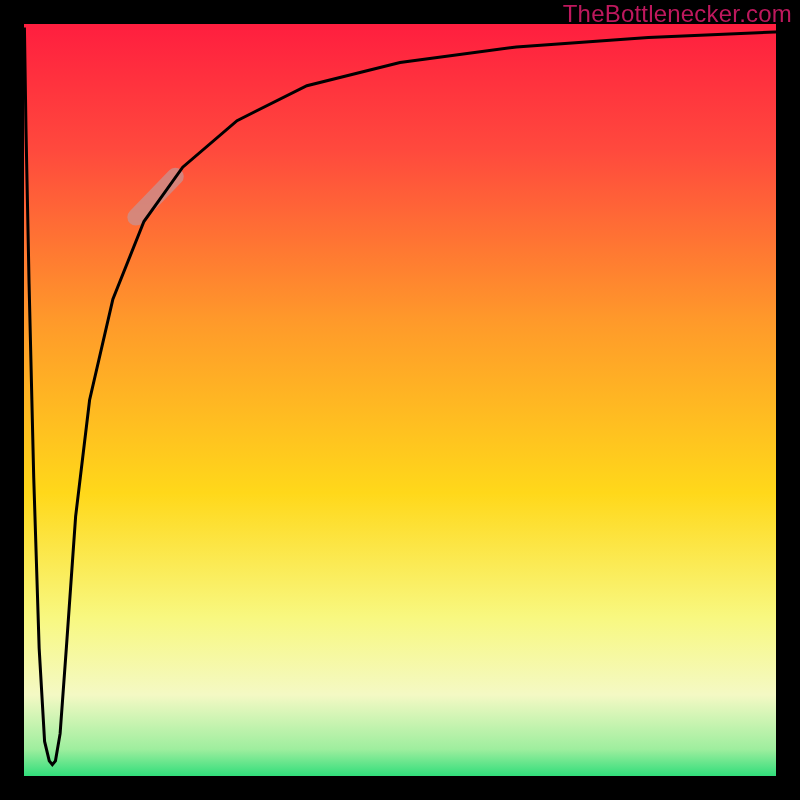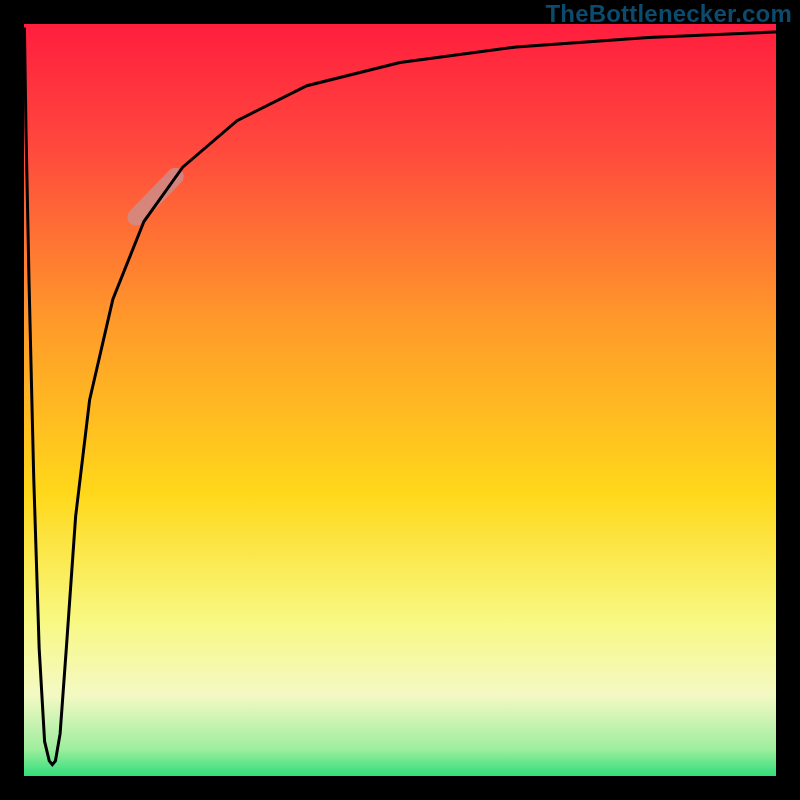--- a/index.html
+++ b/index.html
@@ -13,22 +13,22 @@
   .chart-container {
     position: relative;
     width: 800px;
     height: 800px;
   }
   .watermark {
     position: absolute;
     top: 0;
     right: 8px;
     font-size: 24px;
-    color: #0c4a6e;
-    font-weight: 700;
+    color: #be185d;
+    font-weight: 400;
     letter-spacing: 0.2px;
     z-index: 10;
   }
   svg.plot {
     position: absolute;
     left: 0;
     top: 0;
     width: 800px;
     height: 800px;
   }

